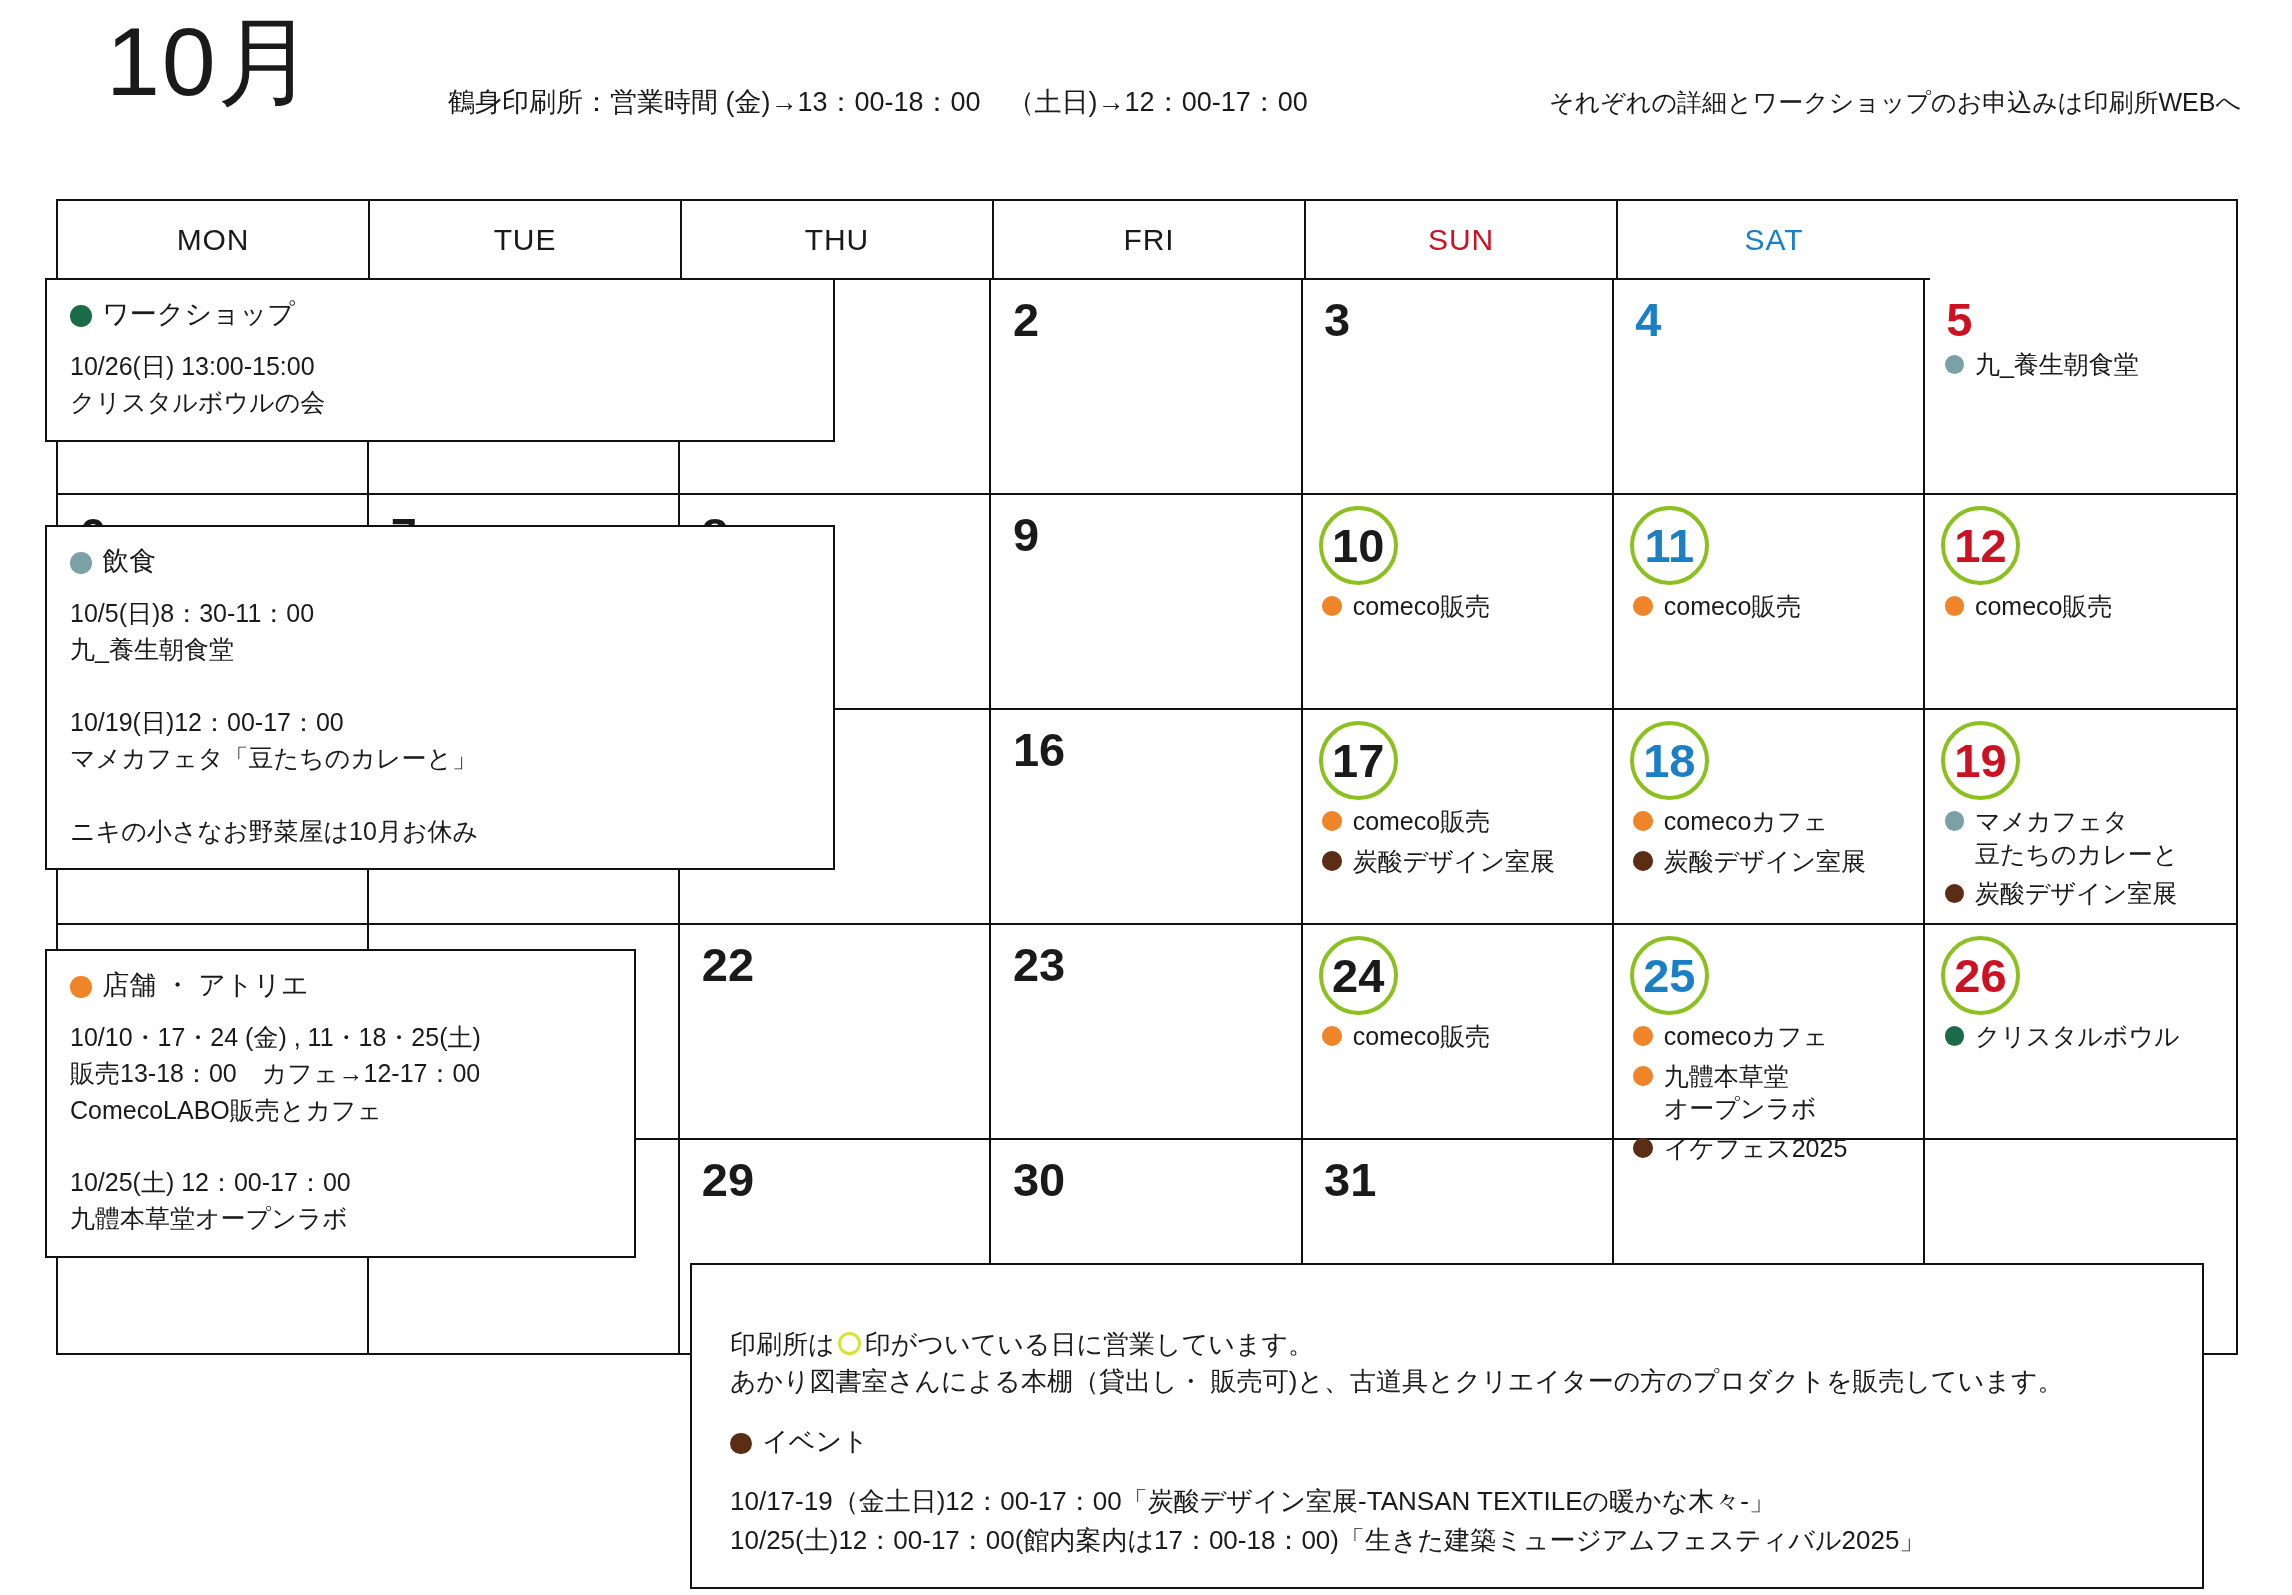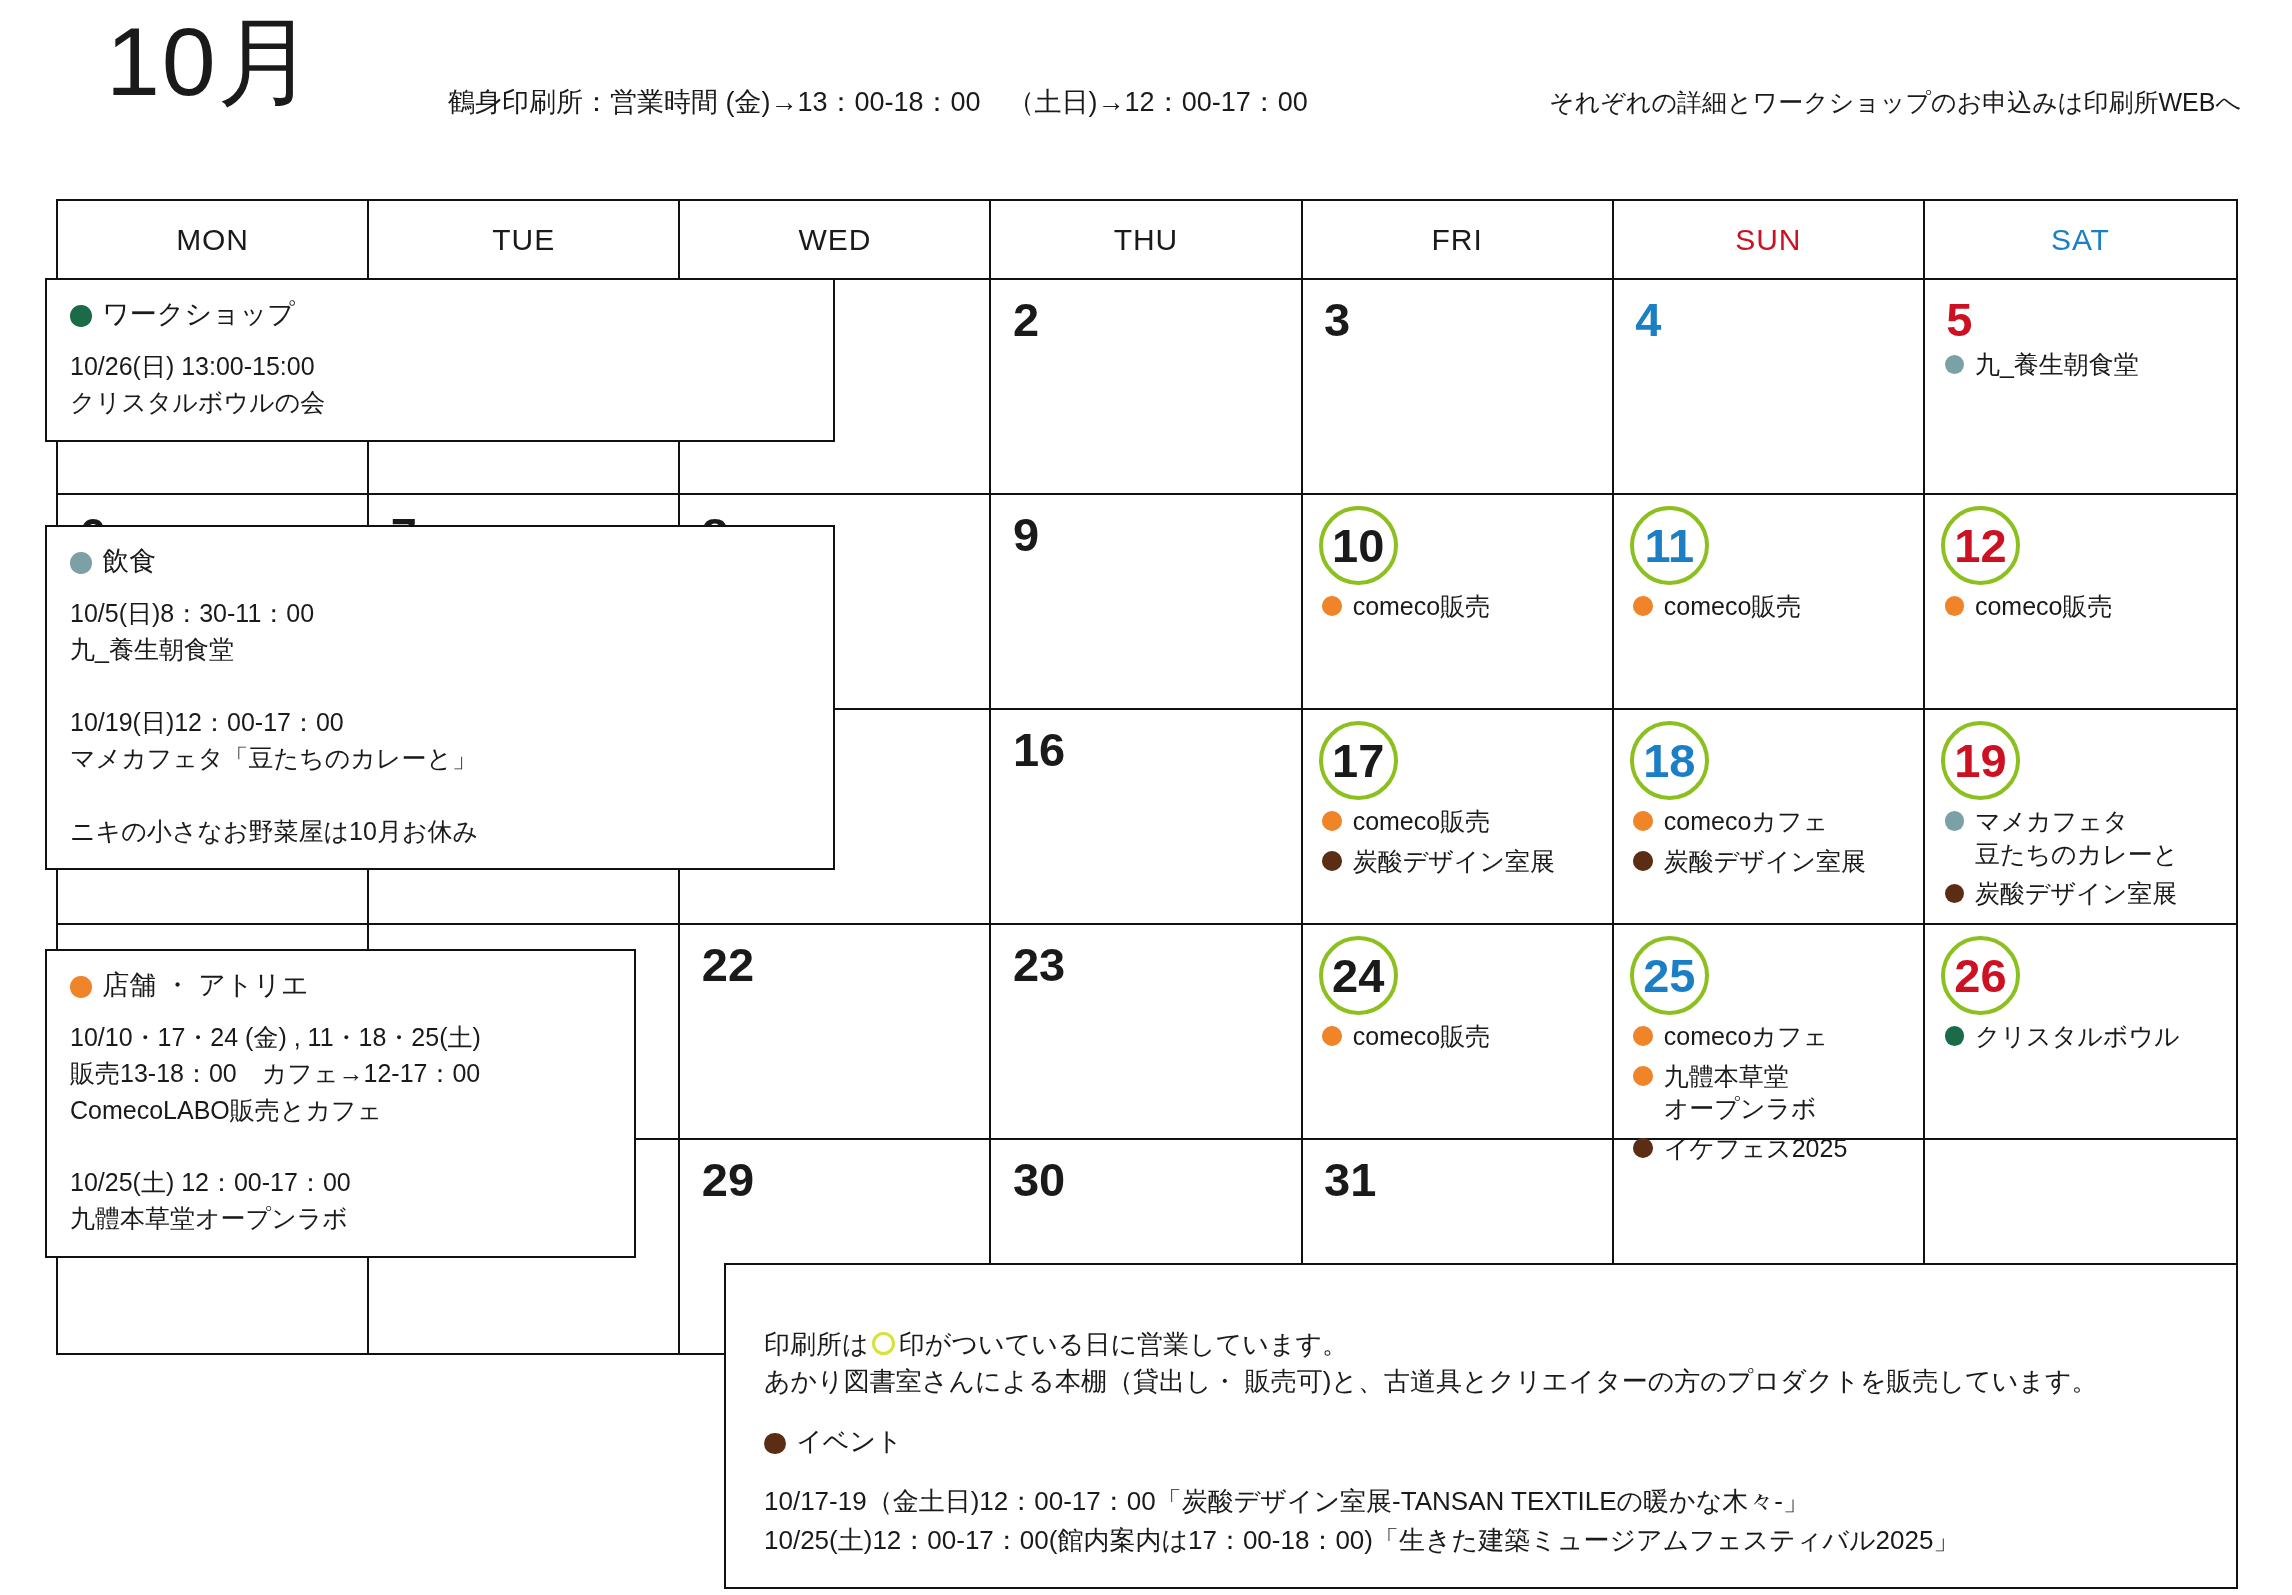--- a/index.html
+++ b/index.html
@@ -136,21 +136,21 @@
     white-space: pre-line;
   }
 
   #legend-workshop { left: 45px; top: 278px; width: 790px; }
   #legend-food     { left: 45px; top: 525px; width: 790px; }
   #legend-shop     { left: 45px; top: 949px; width: 591px; }
 
   
   .note {
     position: absolute;
-    left: 724px;
+    left: 690px;
     top: 1263px;
     width: 1514px;
     background: #ffffff;
     border: 2.7px solid #111;
     padding: 23px 30px 27px 38px;
   }
   .note-line {
     font-size: 26px;
     line-height: 1.45;
     white-space: pre-line;
@@ -187,23 +187,20 @@
 
   <div class="cal">
     <div class="cal-row cal-head-row" id="dow-row">
         <div class="cal-cell">
           <div class="dow ">MON</div>
         </div>
         <div class="cal-cell">
           <div class="dow ">TUE</div>
         </div>
         <div class="cal-cell">
-          <div class="dow ">WED</div>
-        </div>
-        <div class="cal-cell">
           <div class="dow ">THU</div>
         </div>
         <div class="cal-cell">
           <div class="dow ">FRI</div>
         </div>
         <div class="cal-cell">
           <div class="dow sun">SUN</div>
         </div>
         <div class="cal-cell">
           <div class="dow sat">SAT</div>

